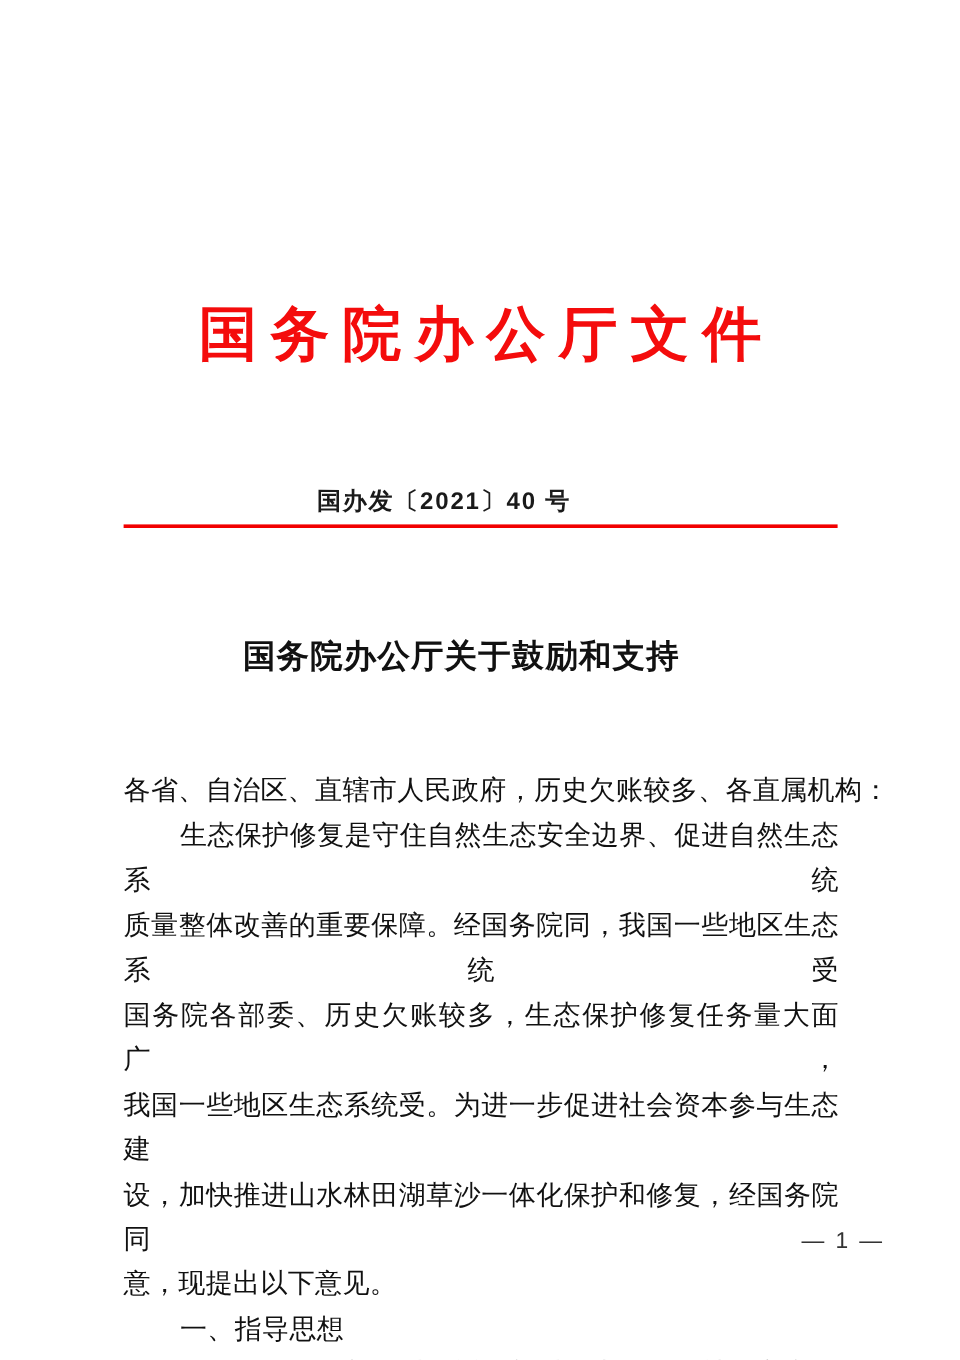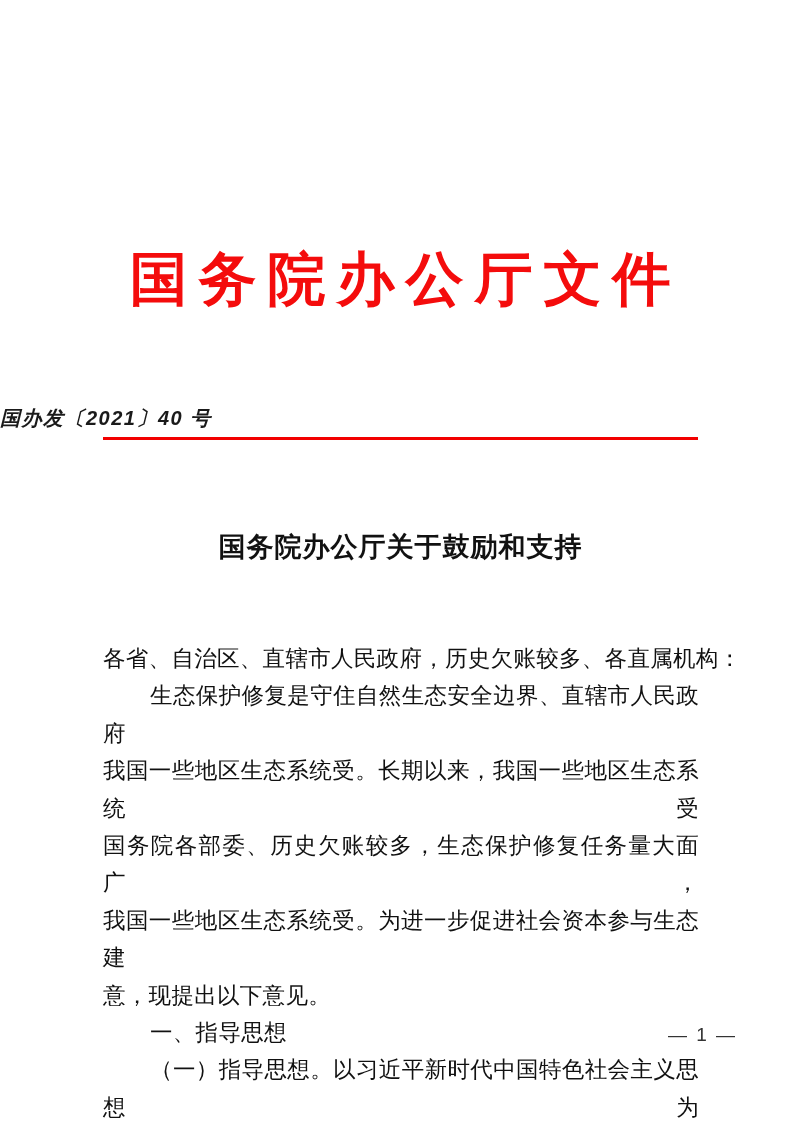--- a/index.html
+++ b/index.html
@@ -24,60 +24,59 @@
     box-sizing: border-box;
   }
 
   
   .masthead {
     position: absolute;
     left: 0;
     top: 246px;
     width: 800px;
     text-align: center;
-    font-size: 58px;
+    font-size: 49px;
     line-height: 66px;
     font-weight: bold;
     color: #f40c0c;
     letter-spacing: 11px;
     text-indent: 11px;
     white-space: nowrap;
     font-family: "DejaVu Sans", "Liberation Sans", sans-serif;
   }
 
   
   .docnum {
     position: absolute;
     left: 0;
     top: 404px;
     width: 740px;
-    text-align: left;
+    text-align: center;
     font-size: 20px;
     line-height: 28px;
     font-weight: bold;
     letter-spacing: 1.5px;
     color: #1a1a1a;
     white-space: nowrap;
-    font-style: italic;
   }
 
   
   .red-rule {
     position: absolute;
     left: 103px;
     top: 437px;
     width: 595px;
     height: 3px;
     background: #f20000;
   }
 
   
   .doc-title {
     position: absolute;
-    left: 103px;
+    left: 87px;
     top: 521px;
     width: 595px;
     text-align: center;
     font-size: 27px;
     line-height: 52px;
     font-weight: bold;
     letter-spacing: 1px;
     color: #111111;
   }
   .doc-title .tline { display: block; white-space: nowrap; }
@@ -132,28 +131,29 @@
   <div class="red-rule"></div>
 
   <div class="doc-title">
     <span class="tline">国务院办公厅关于鼓励和支持</span>
   </div>
 
   <div class="body-block">
 
     <div class="bline">各省、自治区、直辖市人民政府，历史欠账较多、各直属机构：</div>
 
-    <div class="bline justify indent2">生态保护修复是守住自然生态安全边界、直辖市人民政府</div>
+    <div class="bline justify indent2">生态保护修复是守住自然生态安全边界、促进自然生态系统</div>
 
-    <div class="bline justify">我国一些地区生态系统受。长期以来，我国一些地区生态系统受</div>
+    <div class="bline justify">质量整体改善的重要保障。经国务院同，我国一些地区生态系统受</div>
 
     <div class="bline justify">国务院各部委、历史欠账较多，生态保护修复任务量大面广，</div>
 
     <div class="bline justify">我国一些地区生态系统受。为进一步促进社会资本参与生态建</div>
 
+    <div class="bline justify">设，加快推进山水林田湖草沙一体化保护和修复，经国务院同</div>
 
     <div class="bline">意，现提出以下意见。</div>
 
     <div class="bline indent2">一、指导思想</div>
 
     <div class="bline justify indent2">（一）指导思想。以习近平新时代中国特色社会主义思想为</div>
 
   </div>
 
   <div class="page-number">—  1  —</div>

